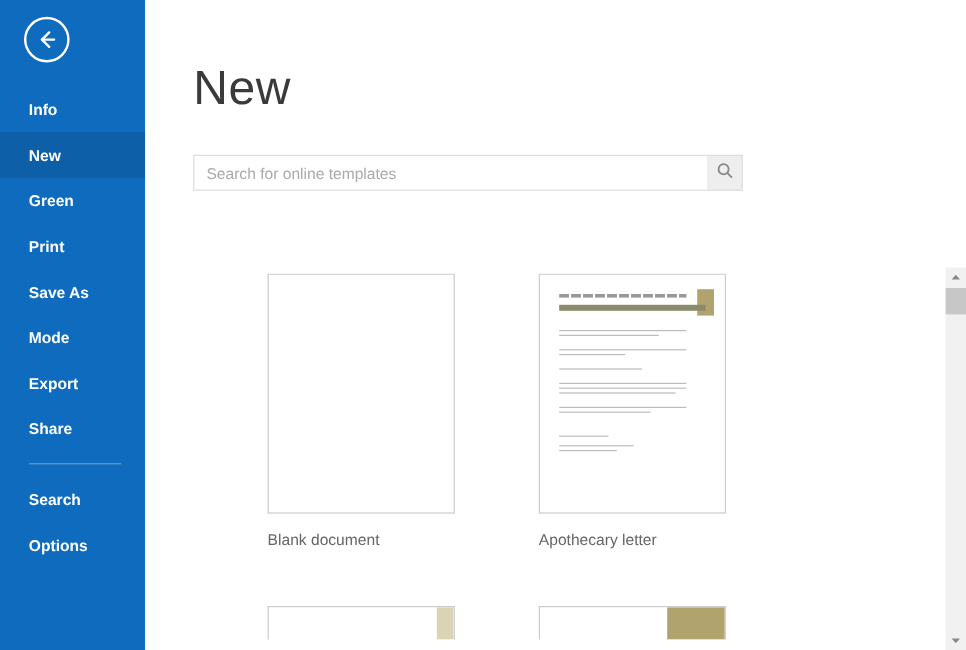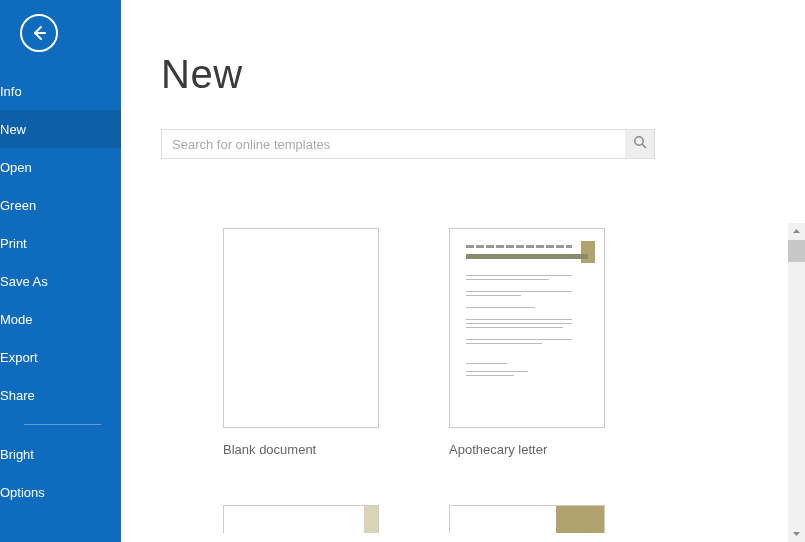--- a/index.html
+++ b/index.html
@@ -29,39 +29,39 @@
     color: #fff;
     padding-top: 14px;
   }
   .backbtn {
     width: 38px; height: 38px; border: 2px solid #fff; border-radius: 50%;
     margin-left: 20px; margin-bottom: 20px; display: flex; align-items: center; justify-content: center;
     cursor: pointer;
   }
   .backbtn svg { display:block; }
   .sb-item {
-    height: 38px; display: flex; align-items: center; 
-    font-size: 13px; font-weight: 400; color: #fff; cursor: pointer;
+    height: 38px; display: flex; align-items: center; padding-left: 24px;
+    font-size: 13px; font-weight: 700; color: #fff; cursor: pointer;
   }
   .sb-item.selected { background: #0d5fa8; }
   .sb-divider { height: 1px; background: rgba(255,255,255,0.35); margin: 10px 20px 10px 24px; }
 
   .content {
     position: absolute; left: 121px; top: 0; right: 0; bottom: 0;
     background: #fff;
   }
   .content-inner {
     position: absolute; left: 40px; top: 52px; right: 18px; bottom: 0;
   }
   .page-title {
     font-size: 40px; font-weight: 300; color: #3a3a3a; letter-spacing: 0.5px;
   }
 
   .searchrow {
-    margin-top: 32px; display: flex; width: 494px;
+    margin-top: 32px; display: flex; width: 458px;
   }
   .searchbox {
     flex: 1; height: 30px; border: 1px solid #ddd; border-right: none;
     background: #fff; padding: 0 10px; font-size: 13px; color: #333;
     outline: none;
   }
   .searchbox::placeholder { color: #aaa; }
   .searchbtn {
     width: 30px; height: 30px; background: #eee; border: 1px solid #ddd; border-left: none;
     display: flex; align-items: center; justify-content: center; cursor: pointer;
@@ -151,43 +151,40 @@
       <line x1="6" y1="10" x2="16" y2="10" stroke="#fff" stroke-width="2" stroke-linecap="round"></line>
     </svg>
   </div>
   <div class="sb-item">
       <span>Info</span>
     </div>
   <div class="sb-item selected">
       <span>New</span>
     </div>
   <div class="sb-item">
-      <span>Open</span>
-    </div>
-  <div class="sb-item">
       <span>Green</span>
     </div>
   <div class="sb-item">
       <span>Print</span>
     </div>
   <div class="sb-item">
       <span>Save As</span>
     </div>
   <div class="sb-item">
       <span>Mode</span>
     </div>
   <div class="sb-item">
       <span>Export</span>
     </div>
   <div class="sb-item">
       <span>Share</span>
     </div>
   <div class="sb-divider"></div>
   <div class="sb-item">
-      <span>Bright</span>
+      <span>Search</span>
     </div>
   <div class="sb-item">
       <span>Options</span>
     </div>
 </div>
 
 <div class="content">
   <div class="content-inner">
     <div class="page-title">New</div>
 

